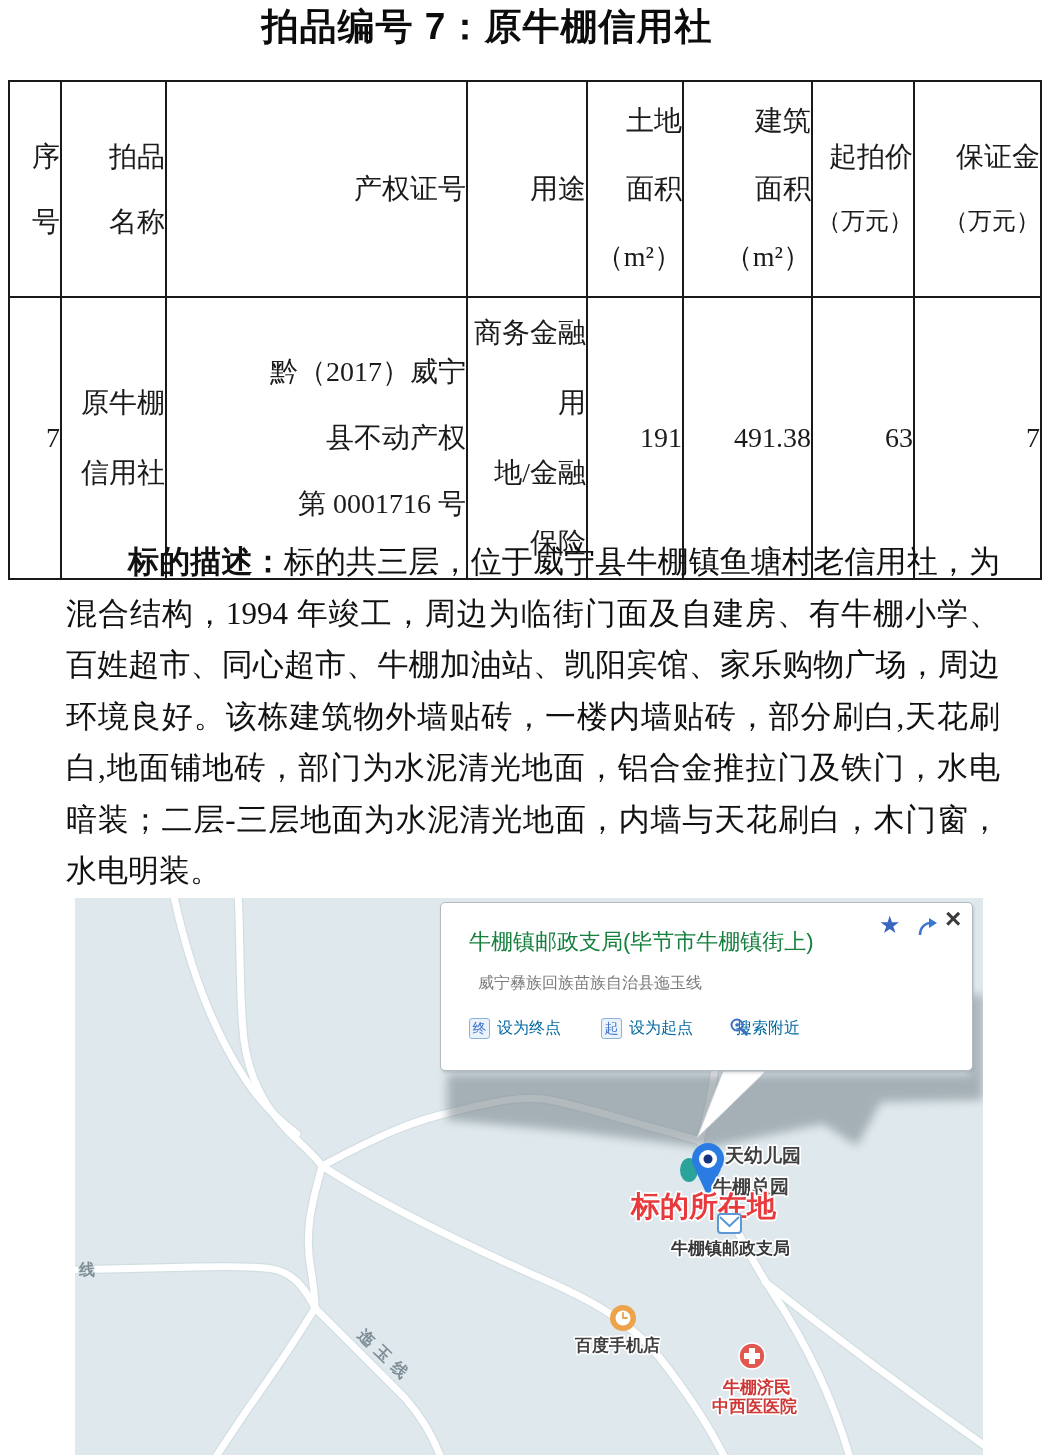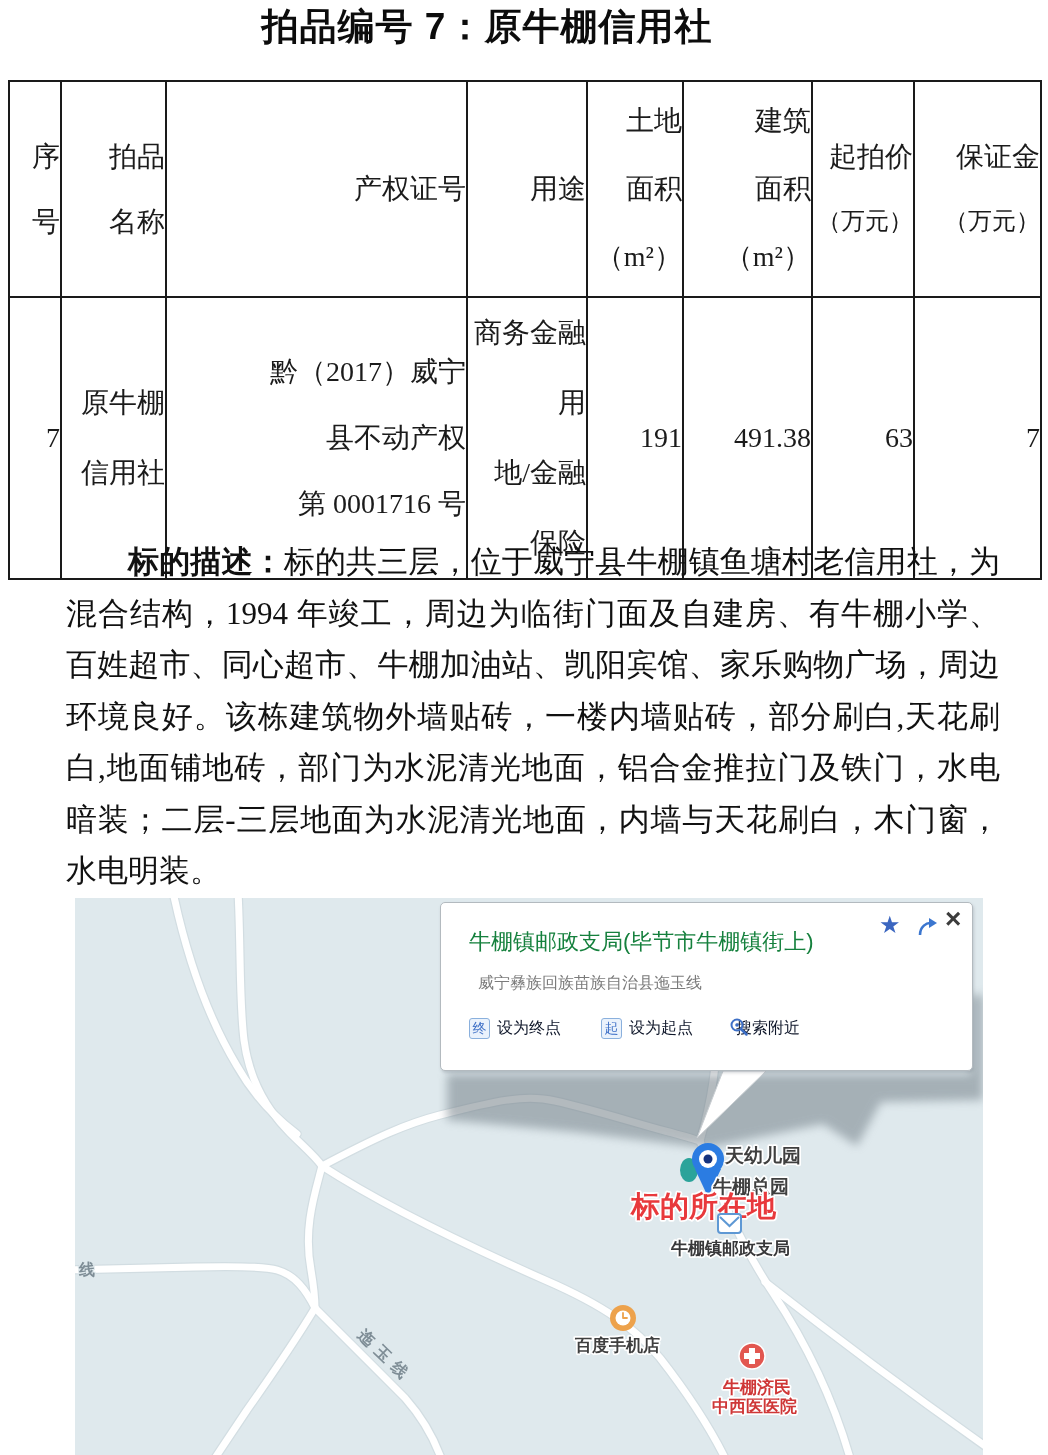--- a/index.html
+++ b/index.html
@@ -54,21 +54,21 @@
   
   .popup{
     position:absolute;left:365px;top:4px;width:531px;height:167px;
     background:#ffffff;border:1px solid #b3babf;border-radius:5px;
     font-family:"Liberation Sans","DejaVu Sans",sans-serif;
     box-shadow:1px 2px 3px rgba(90,100,110,0.25);
   }
   .popup-title{position:absolute;left:28px;top:24px;font-size:22px;color:#15803d;white-space:nowrap;}
   .popup-sub{position:absolute;left:28px;top:70px;font-size:16px;color:#7b7b7b;white-space:nowrap;margin-left:9px;}
   .popup-action{position:absolute;top:114px;height:22px;display:flex;align-items:center;cursor:pointer;}
-  .popup-action .txt{font-size:16px;color:#0f172a;margin-left:7px;white-space:nowrap;}
+  .popup-action .txt{font-size:16px;color:#0369a1;margin-left:7px;white-space:nowrap;}
   .badge{
     width:19px;height:19px;border:1px solid #8ab0dd;background:#eaf2fc;border-radius:3px;
     color:#3d6fc6;font-size:14px;line-height:19px;text-align:center;
   }
   .act-end{left:28px;} .act-start{left:160px;} .act-search{left:288px;}
   .star{position:absolute;left:438px;top:10px;font-size:24px;color:#3b66c0;cursor:pointer;line-height:24px;}
   .share{position:absolute;left:475px;top:13px;cursor:pointer;}
   .close{position:absolute;left:504px;top:2px;font-size:28px;font-weight:bold;color:#3c3c3c;cursor:pointer;line-height:28px;}
 </style>
 </head>

